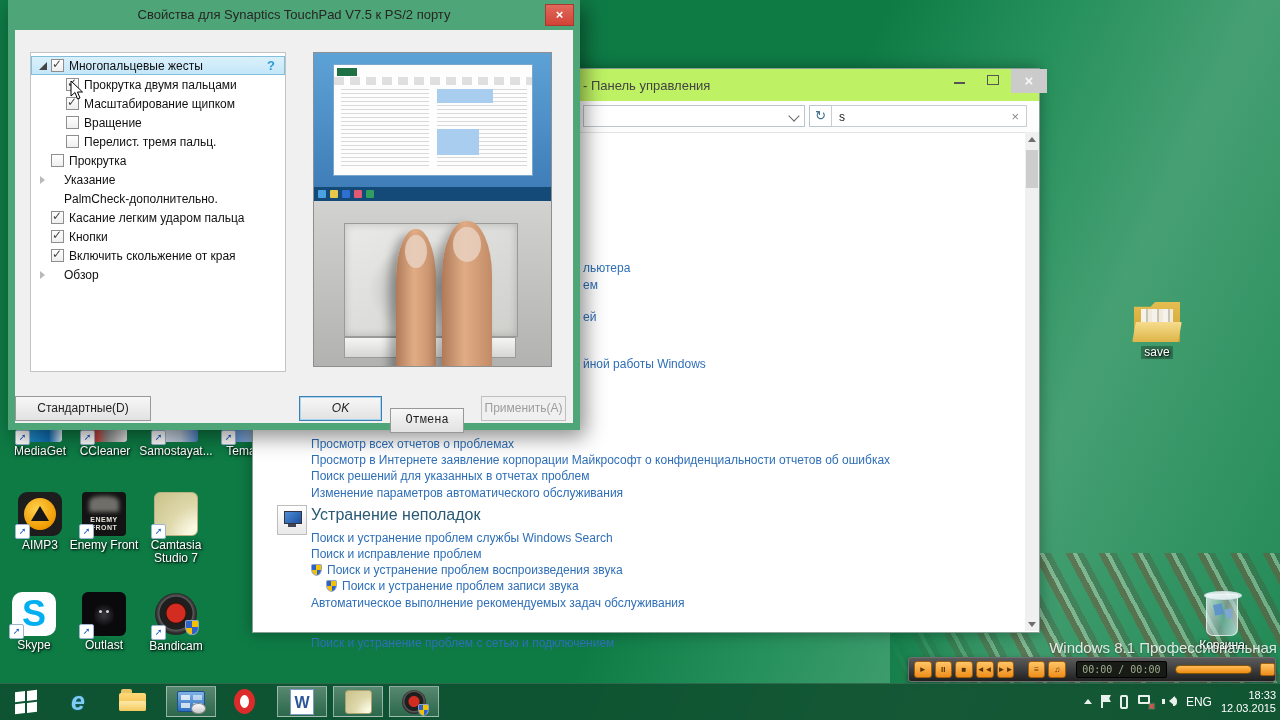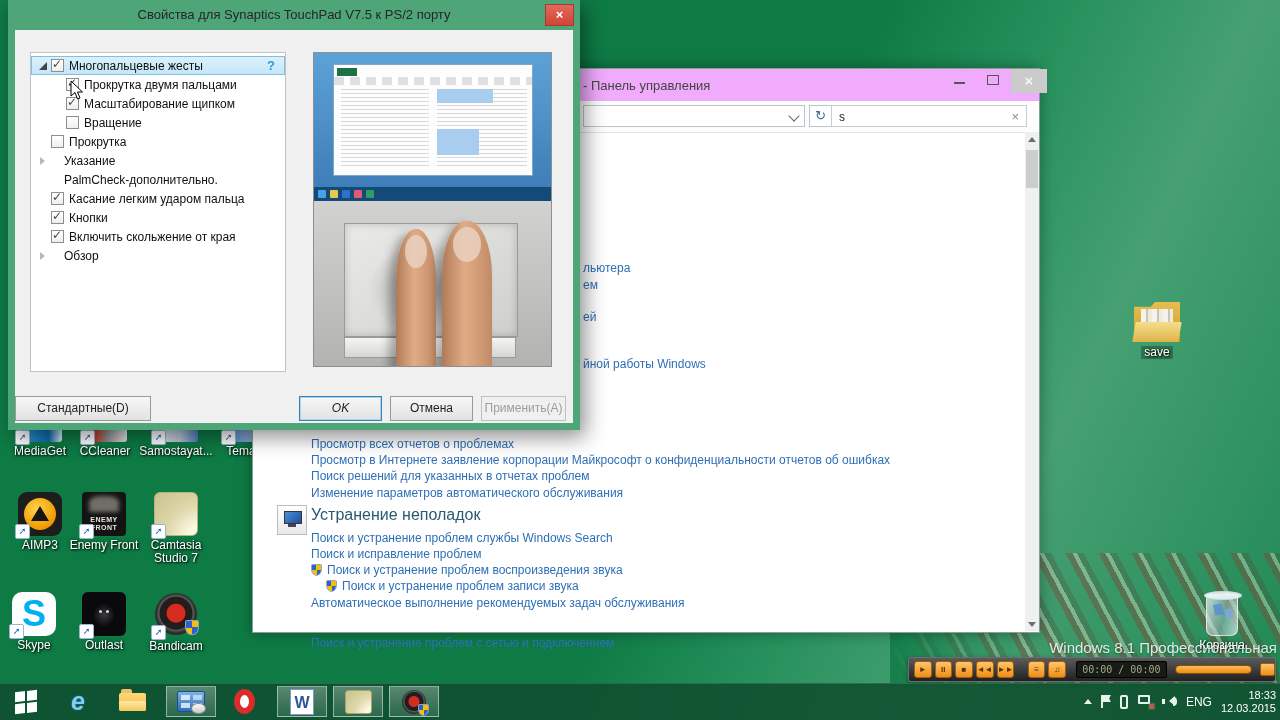--- a/index.html
+++ b/index.html
@@ -60,21 +60,21 @@
     border:1px solid rgba(250,253,255,.65);box-sizing:border-box;}
   .i-rb::before{content:"";position:absolute;left:-3px;top:-4px;width:36px;height:7px;border-radius:50%;
     background:rgba(242,249,252,.85);border:1px solid rgba(200,215,222,.8);}
   .i-rb::after{content:"";position:absolute;left:7px;top:9px;width:9px;height:11px;background:#5a8fd0;
     transform:rotate(-12deg);box-shadow:9px 6px 0 -1px #7fa8d8;opacity:.85;}
   .watermark{position:absolute;right:3px;top:639px;z-index:1;font-size:15px;
     color:rgba(255,255,255,.85);text-shadow:0 1px 2px rgba(0,0,0,.35);}
   
   .cpw{position:absolute;left:252px;top:68px;width:788px;height:565px;z-index:2;background:#fff;
     border:1px solid #87a096;box-shadow:0 0 14px rgba(0,0,0,.35);box-sizing:border-box;}
-  .cpw-title{position:absolute;left:0;top:0;right:0;height:32px;background:#f0abfc;}
+  .cpw-title{position:absolute;left:0;top:0;right:0;height:32px;background:#bef264;}
   .cpw-title .txt{position:absolute;left:330px;top:9px;font-size:13px;color:#444;white-space:nowrap;}
   .wbtn{position:absolute;top:0;text-align:center;color:#555;}
   .wb-min{left:694px;width:26px;height:22px;}
   .wb-min span{position:absolute;left:7px;top:13px;width:11px;height:2px;background:#555;}
   .wb-max{left:726px;width:26px;height:22px;}
   .wb-max span{position:absolute;left:8px;top:6px;width:10px;height:8px;border:1.5px solid #555;}
   .wb-close{left:758px;width:36px;height:24px;background:#cbcbcb;color:#f6f6f6;
     font-size:15px;font-weight:bold;line-height:23px;}
   .cpw-toolbar{position:absolute;left:0;top:32px;right:0;height:31px;background:#fdfdfd;
     border-bottom:1px solid #e4e4e4;}
@@ -401,20 +401,26 @@
               <span class="chk">✓</span>
             </span>
           <span class="s-lbl">Масштабирование щипком</span>
         </div>
         <div class="r l1">
           <span class="s-box">
               <span class="chk"></span>
             </span>
           <span class="s-lbl">Вращение</span>
         </div>
+        <div class="r l1">
+          <span class="s-box">
+              <span class="chk"></span>
+            </span>
+          <span class="s-lbl">Перелист. тремя пальц.</span>
+        </div>
         <div class="r l0box">
           <span class="s-box">
               <span class="chk"></span>
             </span>
           <span class="s-lbl">Прокрутка</span>
         </div>
         <div class="r exp0">
           <span class="s-exp closed"></span>
           <span class="s-lbl">Указание</span>
         </div>
@@ -467,21 +473,21 @@
           <div class="pad"></div>
           <div class="pad-btns"></div>
           <div class="hand-shadow"></div>
           <div class="finger fg1"></div>
           <div class="finger fg2"></div>
         </div>
       </div>
 
       <div class="btn" style="left:0px;top:366px;width:136px;">Стандартные(D)</div>
       <div class="btn focus" style="left:284px;top:366px;width:83px;">OK</div>
-      <div class="btn" style="left:375px;top:366px;width:83px;">Отмена</div>
+      <div class="btn" style="left:375px;top:378px;width:74px;font-family:Liberation Mono, monospace;">Отмена</div>
       <div class="btn disabled" style="left:466px;top:366px;width:85px;">Применить(А)</div>
     </div>
 
     <svg class="cursor" style="left:62px;top:80px;" width="15" height="21" viewBox="0 0 15 21">
       <path d="M1,1 L1,16 L5,12.5 L7.5,19 L10,18 L7.5,12 L12.5,12 Z" fill="#fff" stroke="#000" stroke-width="1"></path>
     </svg>
   </div>
 
   <div class="player">
     <div class="pbtn first">►</div>

